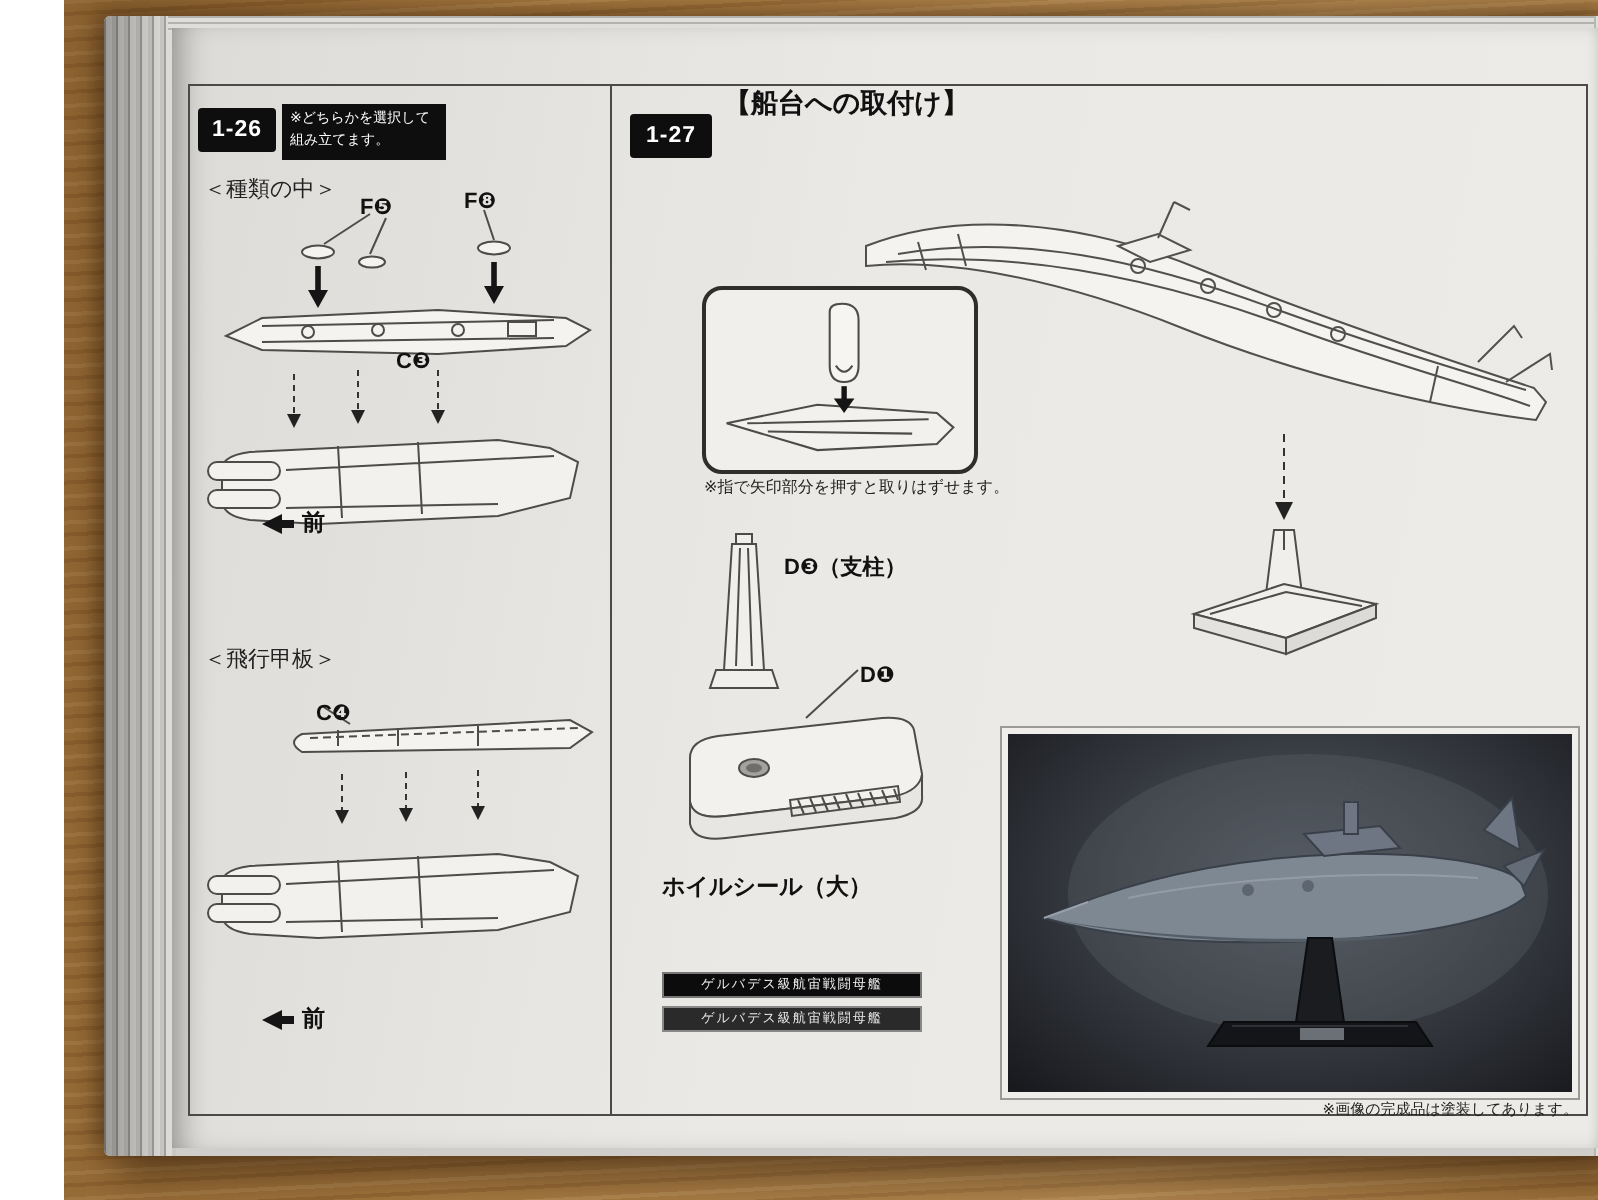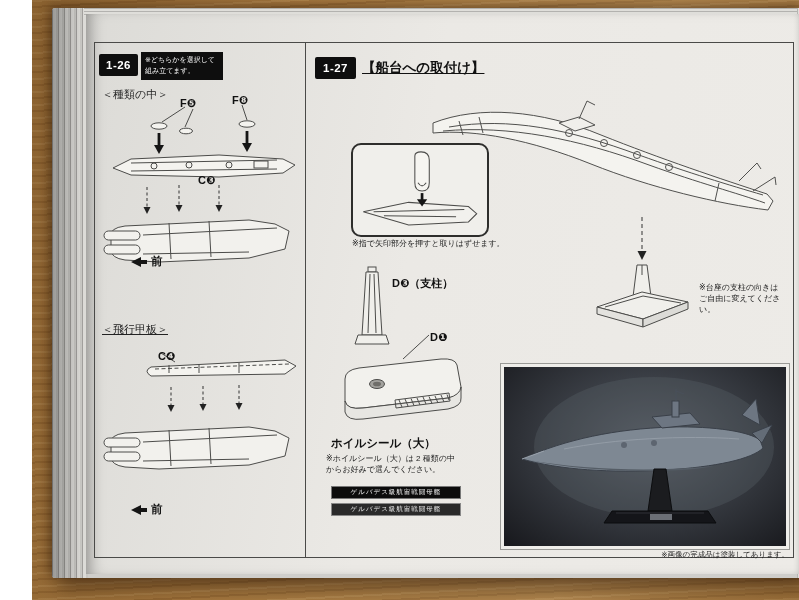--- a/index.html
+++ b/index.html
@@ -46,21 +46,21 @@
   .badge{position:absolute;background:#0e0e0e;color:#fff;font-weight:bold;font-size:11.5px;
     display:flex;align-items:center;justify-content:center;letter-spacing:.5px;border-radius:2px;}
   .b126{left:4px;top:11px;width:39px;height:22px;}
   .b127{left:220px;top:14px;width:41px;height:22px;}
 
   .note-box{position:absolute;left:46px;top:9px;width:82px;background:#0e0e0e;color:#fff;
     font-size:7px;line-height:1.55;padding:3px 4px;white-space:pre-line;box-sizing:border-box;}
 
   .sec-title{position:absolute;font-size:11px;color:#222;}
   .t-gun{left:7px;top:44px;}
-  .t-flight{left:7px;top:279px;text-decoration:underline;}
+  .t-flight{left:7px;top:279px;}
 
   .part-label{position:absolute;font-size:11px;font-weight:bold;color:#111;}
   .f5{left:85px;top:54px;} .f8{left:137px;top:51px;}
   .c3{left:103px;top:131px;} .c4{left:63px;top:307px;}
   .d3{left:297px;top:233px;} .d1{left:335px;top:288px;text-align:center;}
 
   .front{position:absolute;display:flex;align-items:center;gap:4px;font-size:11.5px;font-weight:bold;color:#111;}
   .fr1{left:36px;top:211px;} .fr2{left:36px;top:459px;}
 
   .art{position:absolute;}
@@ -68,21 +68,21 @@
   .flight-art{left:4px;top:296px;width:205px;height:180px;}
   .ship-art{left:324px;top:34px;width:372px;height:176px;}
   .stand-art{left:490px;top:170px;width:115px;height:128px;}
   .pillar-art{left:259px;top:222px;width:36px;height:86px;}
   .base-art{left:232px;top:286px;width:140px;height:104px;}
 
   .inset{position:absolute;left:256px;top:100px;width:134px;height:90px;border:2px solid #2e2e2c;
     border-radius:10px;background:#f0efeb;}
   .inset svg{width:100%;height:100%;display:block;}
 
-  .step-title{position:absolute;left:267px;top:16px;font-size:13.5px;font-weight:bold;color:#111;text-decoration:underline;}
+  .step-title{position:absolute;left:267px;top:0;font-size:13.5px;font-weight:bold;color:#111;}
 
   .small-note{position:absolute;font-size:8px;color:#222;line-height:1.4;}
   .pre{white-space:pre-line;}
   .n-release{left:257px;top:195px;}
   .n-pedestal{left:604px;top:239px;width:94px;}
   .n-foil{left:231px;top:410px;}
   .n-photo{left:406px;top:507px;width:288px;text-align:right;font-size:7.5px;}
 
   .foil-label{position:absolute;left:236px;top:393px;font-size:11.5px;font-weight:bold;color:#111;}
 
@@ -253,22 +253,20 @@
           <g stroke="#4c4c4a" fill="#f0efeb">
             <path d="M52,52 L62,52 L66,84 L48,84 Z"></path>
             <path d="M12,94 L57,79 L103,89 L58,106 Z"></path>
             <path d="M12,94 L12,101 L58,114 L58,106 Z" fill="#e3e2de"></path>
             <path d="M103,89 L103,96 L58,114 L58,106 Z" fill="#dcdbd7"></path>
           </g>
           <g stroke="#4c4c4a" fill="none">
             <path d="M20,94 L58,83 L96,90 M57,52 L57,62"></path>
           </g>
         </svg>
-        <div class="small-note n-pedestal pre">※台座の支柱の向きは
-ご自由に変えてください。</div>
 
         <svg class="art pillar-art" viewBox="0 0 36 86">
           <g stroke="#4c4c4a" fill="#f0efeb">
             <rect x="14" y="2" width="8" height="5"></rect>
             <path d="M12,7 L24,7 L28,70 L8,70 Z"></path>
             <path d="M4,70 L32,70 L35,79 L1,79 Z"></path>
           </g>
           <g stroke="#4c4c4a" fill="none">
             <path d="M16,9 L14,68 M20,9 L22,68"></path>
           </g>
@@ -282,22 +280,20 @@
             <path d="M18,28 Q18,19 32,17 L114,8 Q128,7 130,14 L134,36 Q135,45 121,47 L36,57 Q19,59 18,50 Z" fill="#f2f1ed" stroke="#4c4c4a"></path>
             <path d="M18,50 L18,61 Q20,70 36,68 L121,58 Q135,55 134,47 L134,36 Q133,44 121,47 L36,57 Q20,59 18,50 Z" fill="#e7e6e2" stroke="#4c4c4a"></path>
             <ellipse cx="50" cy="33" rx="7.5" ry="4.5" fill="#a3a29e" stroke="#4c4c4a"></ellipse>
             <ellipse cx="50" cy="33" rx="4" ry="2.3" fill="#6f6e6a"></ellipse>
             <path d="M68,49 L122,42 L123,50 L69,57 Z" fill="none" stroke="#4c4c4a"></path>
             <path d="M72,49 L75,56 M78,48 L81,55 M84,47.5 L87,54.5 M90,47 L93,54 M96,46 L99,53 M102,45.5 L105,52.5 M108,45 L111,52 M114,44 L117,51 M120,43.5 L122,49" stroke="#4c4c4a" fill="none"></path>
           </g>
         </svg>
 
         <div class="foil-label">ホイルシール（大）</div>
-        <div class="small-note n-foil pre">※ホイルシール（大）は 2 種類の中
-からお好みで選んでください。</div>
         <div class="nameplate np1">ゲルバデス級航宙戦闘母艦</div>
         <div class="nameplate np2">ゲルバデス級航宙戦闘母艦</div>
 
         <div class="photo">
           <svg viewBox="0 0 282 179">
             <ellipse cx="150" cy="80" rx="120" ry="70" fill="#5a6068" opacity="0.35"></ellipse>
             <path d="M18,92 C62,72 112,62 167,60 C212,59 246,65 256,73 L259,81 C248,92 212,100 162,103 C107,106 56,103 18,92 Z" fill="#7e8893" stroke="#3a4049"></path>
             <path d="M24,93 C80,103 150,105 210,99 C180,106 90,107 24,93 Z" fill="#555d66"></path>
             <path d="M148,50 L186,46 L196,57 L158,61 Z" fill="#6d7682" stroke="#3a4049"></path>
             <rect x="168" y="34" width="7" height="16" fill="#6d7682" stroke="#3a4049"></rect>

